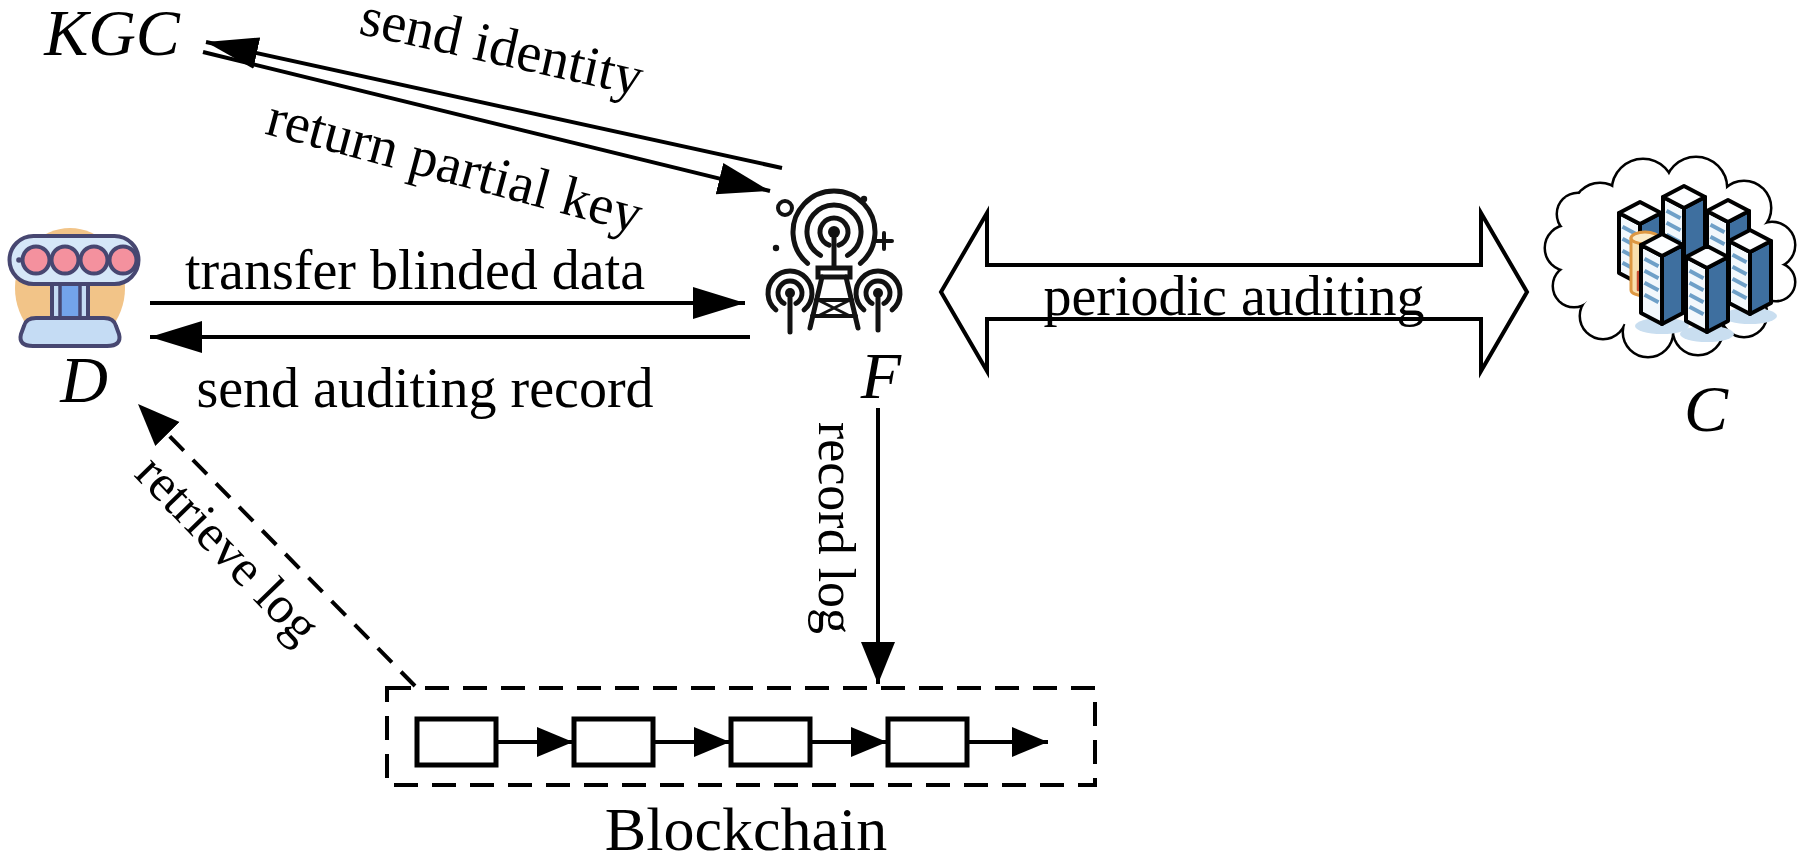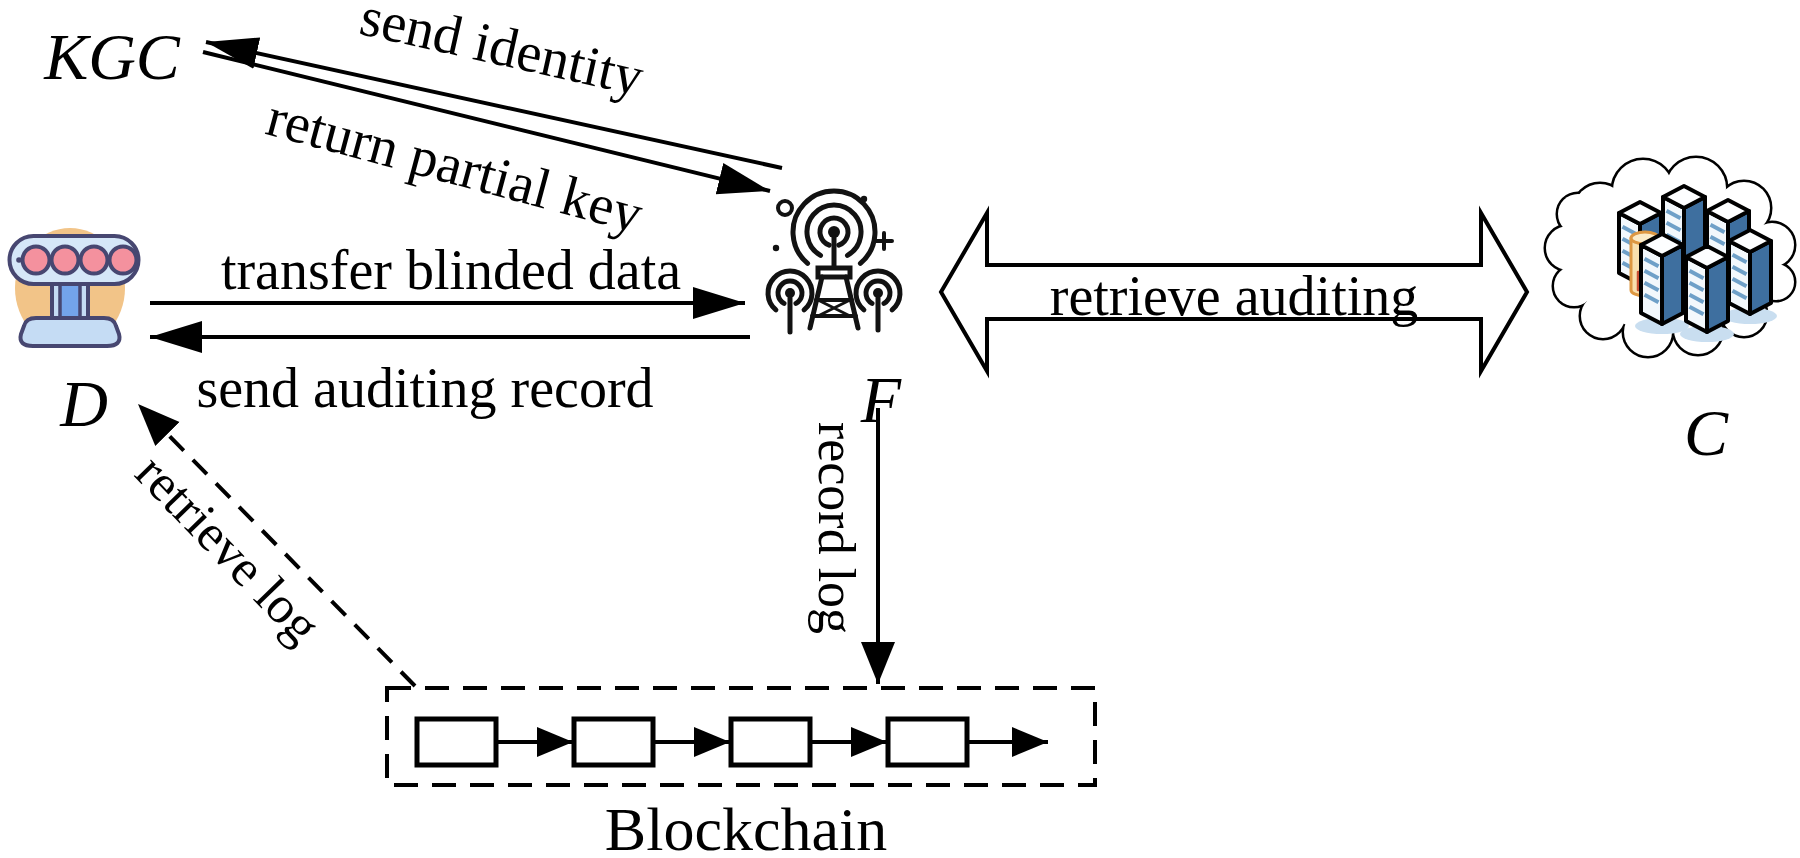--- a/index.html
+++ b/index.html
@@ -1,21 +1,21 @@
 <!DOCTYPE html>
 <html><head>
 <meta charset="utf-8">
 <style>
   html,body{margin:0;padding:0;background:#fff;}
   .canvas{position:relative;width:1800px;height:858px;background:#ffffff;overflow:hidden;
           font-family:"Liberation Serif","DejaVu Serif",serif;}
   .layer{position:absolute;left:0;top:0;}
   .lbl{position:absolute;color:#000;white-space:nowrap;line-height:1;
        transform:translate(-50%,-50%);}
-  .node{font-style:italic;font-size:66px;margin-top:24px;}
+  .node{font-style:italic;font-size:66px;}
   .ann{font-size:56px;}
   .annsm{font-size:52px;}
   .r12{transform:translate(-50%,-50%) rotate(12.5deg);}
   .r15{transform:translate(-50%,-50%) rotate(15deg);}
   .r46{transform:translate(-50%,-50%) rotate(46deg);}
   .r90{transform:translate(-50%,-50%) rotate(90deg);}
 </style>
 </head>
 <body>
 
@@ -188,19 +188,19 @@
   </svg>
 
   <div class="lbl node" style="left:112px;top:33px;">KGC</div>
   <div class="lbl node" style="left:84px;top:380px;">D</div>
   <div class="lbl node" style="left:881px;top:376px;">F</div>
   <div class="lbl node" style="left:1706px;top:409px;">C</div>
   <div class="lbl" style="left:746px;top:829px;font-size:62px;">Blockchain</div>
 
   <div class="lbl ann r12" style="left:502px;top:46px;">send identity</div>
   <div class="lbl ann r15" style="left:455px;top:165px;">return partial key</div>
-  <div class="lbl ann" style="left:415px;top:270px;margin-left:36px;">transfer blinded data</div>
+  <div class="lbl ann" style="left:415px;top:270px;">transfer blinded data</div>
   <div class="lbl ann" style="left:425px;top:388px;">send auditing record</div>
-  <div class="lbl ann" style="left:1234px;top:296px;">retrieve auditing</div>
+  <div class="lbl ann" style="left:1234px;top:296px;">periodic auditing</div>
   <div class="lbl annsm r90" style="left:836px;top:528px;">record log</div>
   <div class="lbl annsm r46" style="left:228px;top:549px;">retrieve log</div>
 
 </div>
 
 </body></html>

